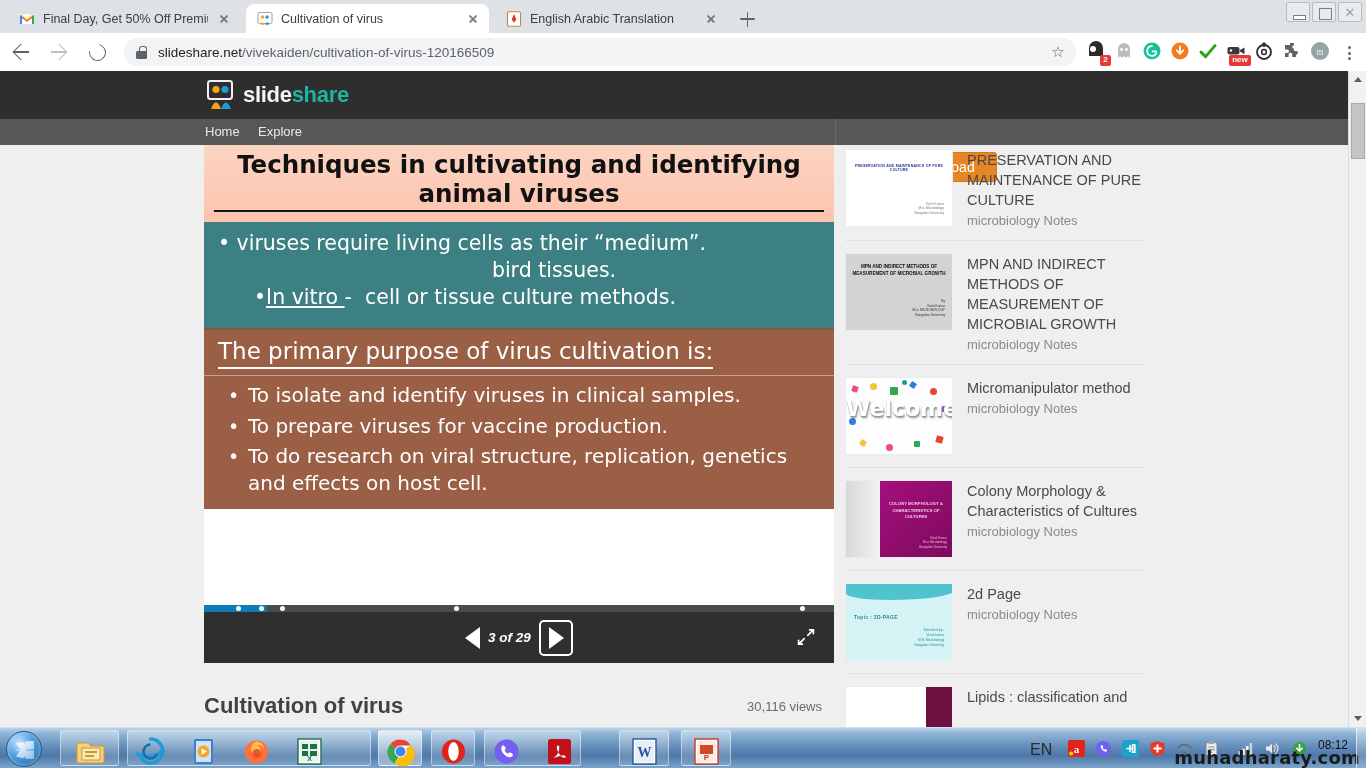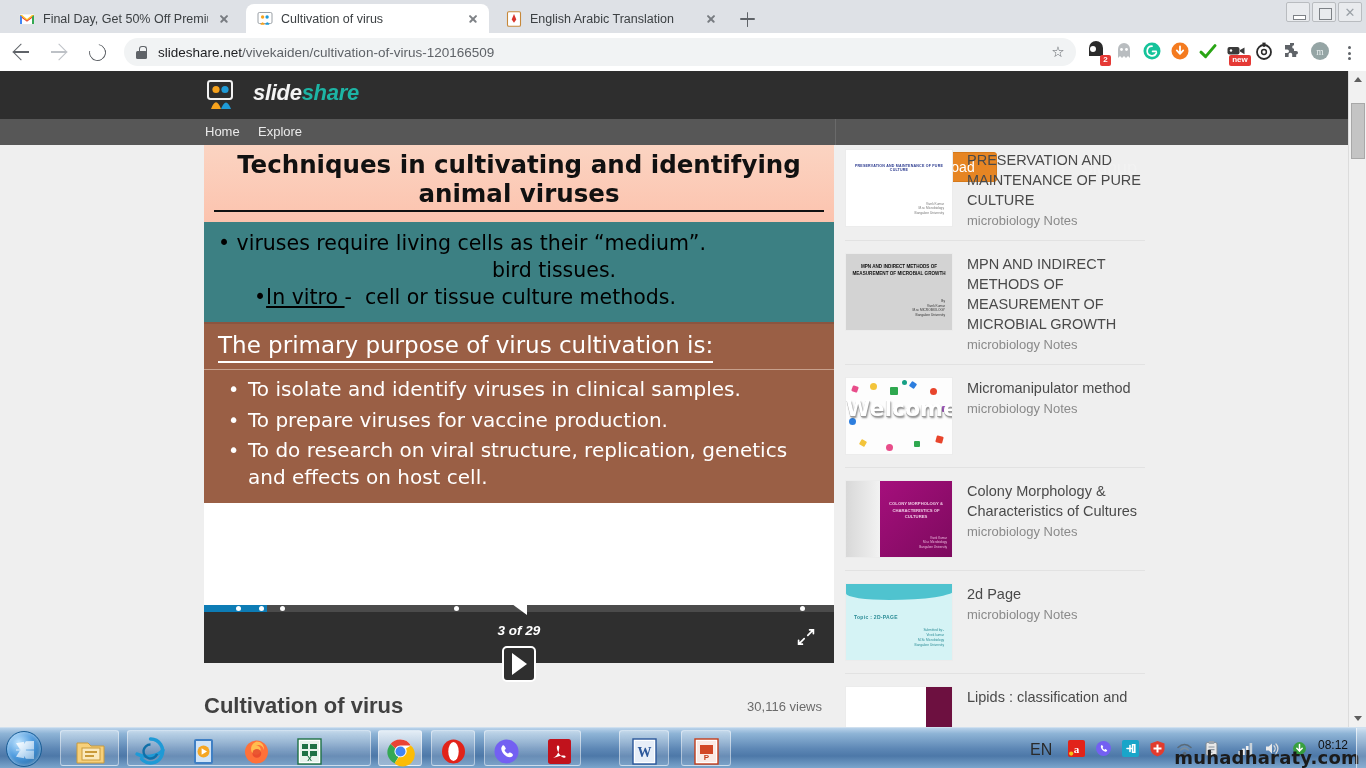--- a/index.html
+++ b/index.html
@@ -119,21 +119,21 @@
   
   #viewport {
     position:absolute; left:0; top:71px; width:1366px; height:656px;
     background:#efefef; overflow:hidden;
   }
 
   
   .ss-header {
     position:absolute; left:0; top:0; width:1348px; height:48px; background:#2e2e2e;
   }
-  .ss-logo { position:absolute; left:205px; top:9px; display:flex; align-items:flex-start; gap:17px;font-style:italic; }
+  .ss-logo { position:absolute; left:205px; top:9px; display:flex; align-items:center; gap:7px; }
   .ss-logo-mark { width:31px; height:30px; position:relative; }
   .ss-logo-text { font-size:22px; font-weight:bold; letter-spacing:-.3px; }
   .ss-logo-text .c1 { color:#f4f4f4; }
   .ss-logo-text .c2 { color:#1db4a4; }
 
   .ss-search {
     position:absolute; left:385px; top:81px; width:250px; height:30px;
     background:#4a4a4a; border:1px solid #5a5a5a; border-radius:2px;
   }
   .ss-search input {
@@ -181,21 +181,21 @@
     padding:6px 10px 10px 10px;
     text-align:center;
   }
   .slide-title span {
     display:inline-block;
     font-family:"DejaVu Sans", sans-serif;
     font-weight:bold; font-size:24.5px; color:#111; line-height:1.18;
     border-bottom:2.5px solid #111; padding-bottom:1px;
   }
   .slide-teal {
-    background:#3c8083; color:#000000; padding:8px 12px 10px 12px;
+    background:#3c8083; color:#ffffff; padding:8px 12px 16px 12px;
   }
   .slide-teal p { font-size:20.5px; line-height:1.33; font-family:"DejaVu Sans", sans-serif; }
   .slide-teal .lvl1 { padding-left:2px; }
   .slide-teal .lvl2 { padding-left:38px; }
   .slide-teal .lvl2c { text-align:center; padding-left:70px; }
   .u { text-decoration:underline; }
 
   .slide-brownhead {
     background:#9a5f45; color:#fff; padding:8px 14px 6px 14px;
     border-top:2px solid #8a5540;
@@ -219,21 +219,21 @@
   
   .player { position:relative; width:630px; height:58px; background:#2f2f2f; }
   .progress-track { position:absolute; left:0; top:0; width:630px; height:7px; background:#4b4b4b; }
   .progress-fill  { position:absolute; left:0; top:0; height:7px; background:#0d7cb5; }
   .pdot {
     position:absolute; top:1px; width:5px; height:5px; border-radius:50%;
     background:#ffffff;
   }
   .player-center {
     position:absolute; left:0; top:7px; width:630px; height:51px;
-    display:flex; align-items:center; justify-content:center; gap:8px;flex-direction:column;
+    display:flex; align-items:center; justify-content:center; gap:8px;
   }
   .tri-prev {
     width:0; height:0; border-top:11px solid transparent; border-bottom:11px solid transparent;
     border-right:15px solid #ffffff;
   }
   .tri-next {
     width:0; height:0; border-top:11px solid transparent; border-bottom:11px solid transparent;
     border-left:15px solid #ffffff;
   }
   .nextwrap {

